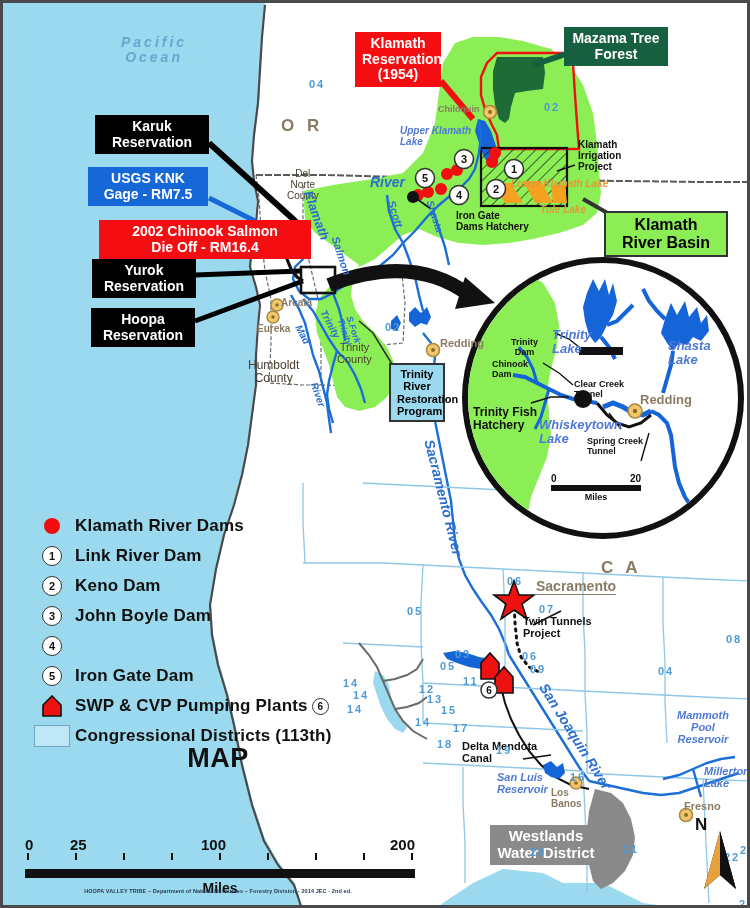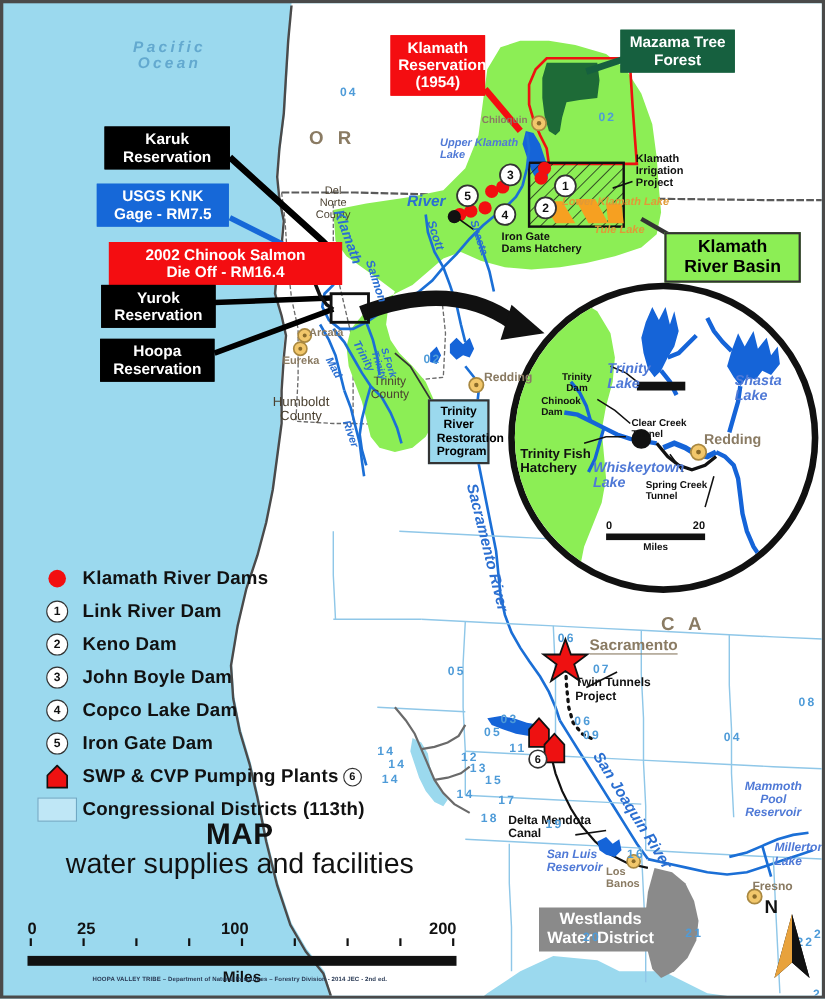--- a/index.html
+++ b/index.html
@@ -588,21 +588,20 @@
       <div class="leg-sym">
         <div class="num-circle">3</div>
       </div>
       <div class="leg-label">John Boyle Dam</div>
     </div>
 
     <div class="leg-row">
       <div class="leg-sym">
         <div class="num-circle">4</div>
       </div>
-      <div class="leg-label">Copco Lake Dam</div>
     </div>
 
     <div class="leg-row">
       <div class="leg-sym">
         <div class="num-circle">5</div>
       </div>
       <div class="leg-label">Iron Gate Dam</div>
     </div>
 
     <div class="leg-row">
@@ -620,21 +619,20 @@
     <div class="leg-row">
       <div class="leg-sym">
           <div class="swatch"></div>
         </div>
       <div class="leg-label">Congressional Districts (113th)</div>
     </div>
   </div>
 
   <div id="title-block">
     <div id="title-map">MAP</div>
-    <div id="title-l2">water supplies and facilities</div>
   </div>
 
   <div id="scalebar">
     <div class="sc-nums">
       <span style="left:0px;">0</span>
       <span style="left:45px;">25</span>
       <span style="left:176px;">100</span>
       <span style="right:0px;">200</span>
     </div>
     <div class="sc-ticks">

